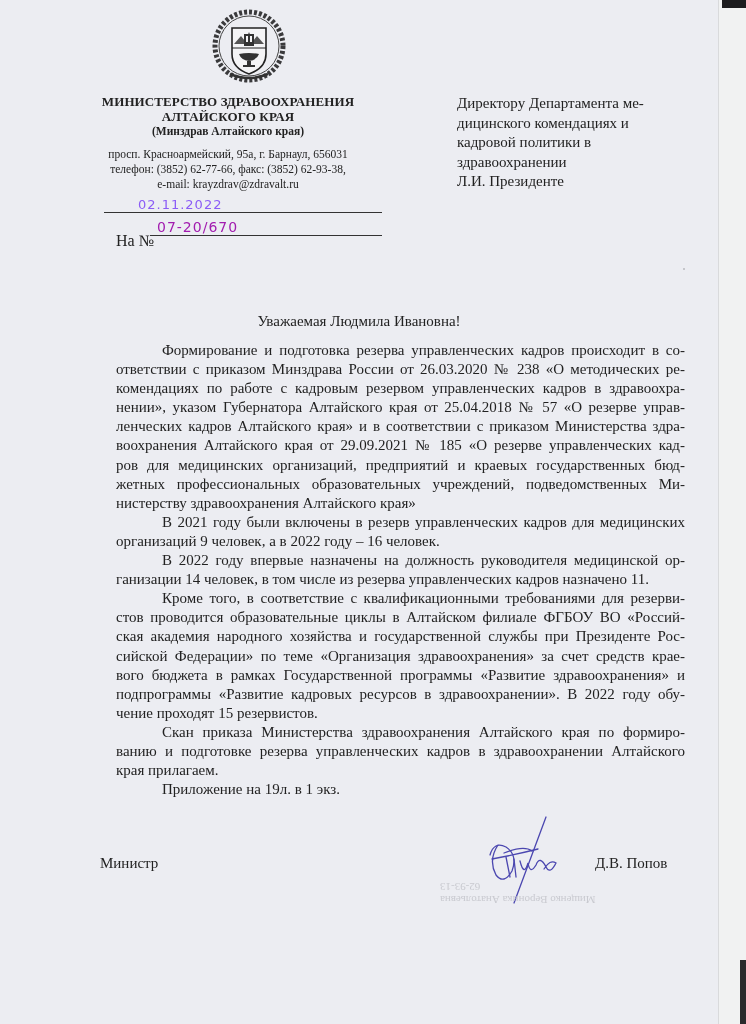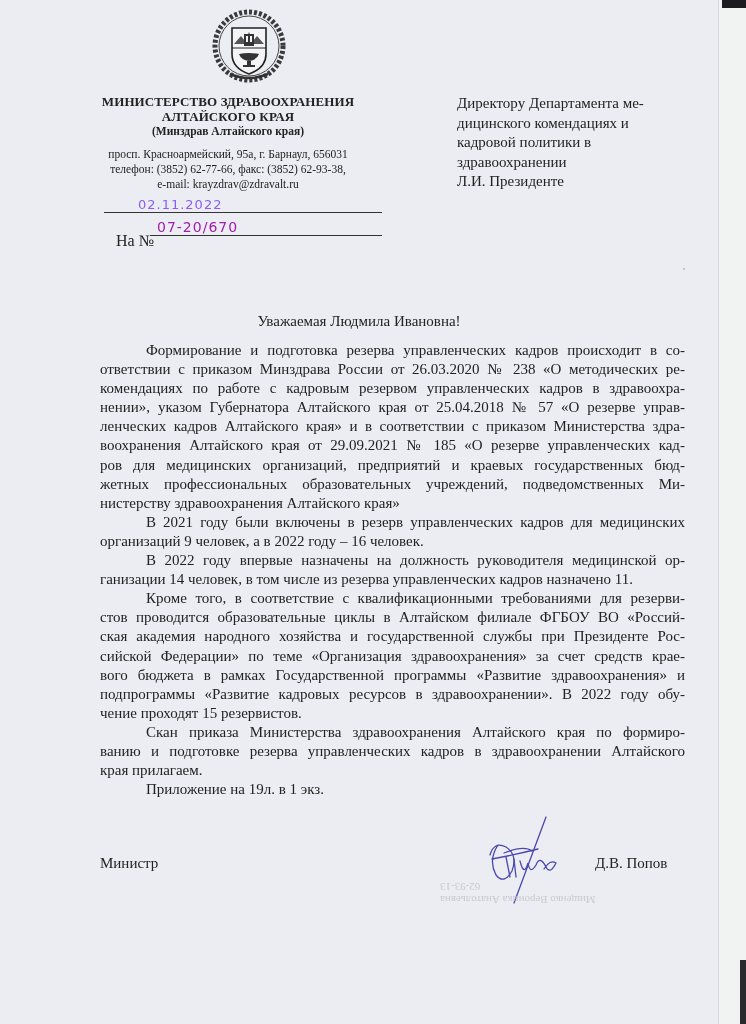--- a/index.html
+++ b/index.html
@@ -49,21 +49,21 @@
   .addressee div { white-space:nowrap;margin-left:20px; }
 
   .salutation {
     position:absolute; left:0; width:718px; top:313px; text-align:center; font-size:15px;
   }
 
   .body-text {
     position:absolute; left:100px; top:341px; width:585px;
     font-size:15px; line-height:19.1px; text-align:justify;
   }
-  .line { display:block; white-space:nowrap; text-align:justify; text-align-last:justify; }
+  .line { display:block; white-space:nowrap; text-align:justify; text-align-last:justify;margin-left:16px; }
   .line.last { text-align-last:left; }
   .line.indent { padding-left:46px; }
 
   .signature-row { position:absolute; top:855px; left:100px; width:585px; font-size:15px; }
   .sig-title { position:absolute; left:0; top:0; }
   .sig-name { position:absolute; left:495px; top:0; white-space:nowrap; }
   .sig-mark { position:absolute; left:484px; top:815px; width:80px; height:90px; }
 
   .ghost-text {
     position:absolute; left:440px; top:880px; font-size:11px; color:#c9cad0;

